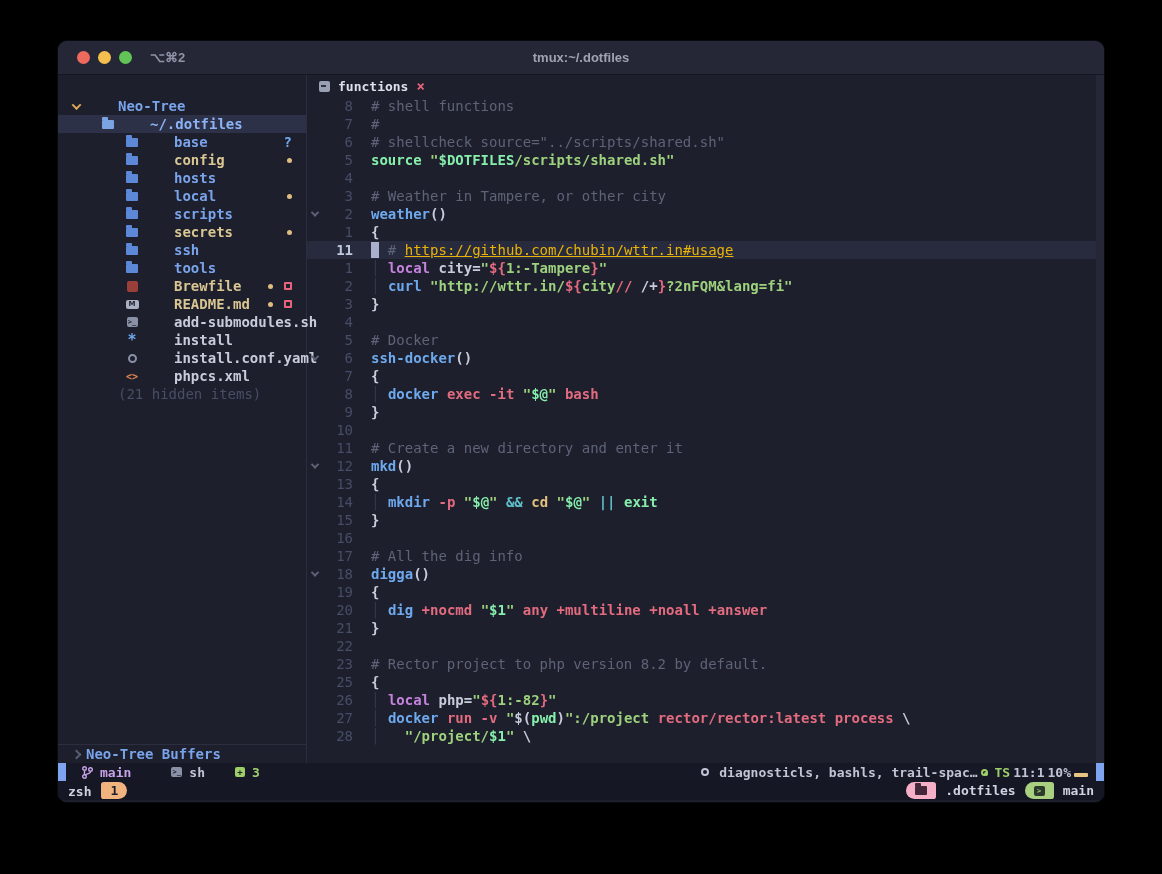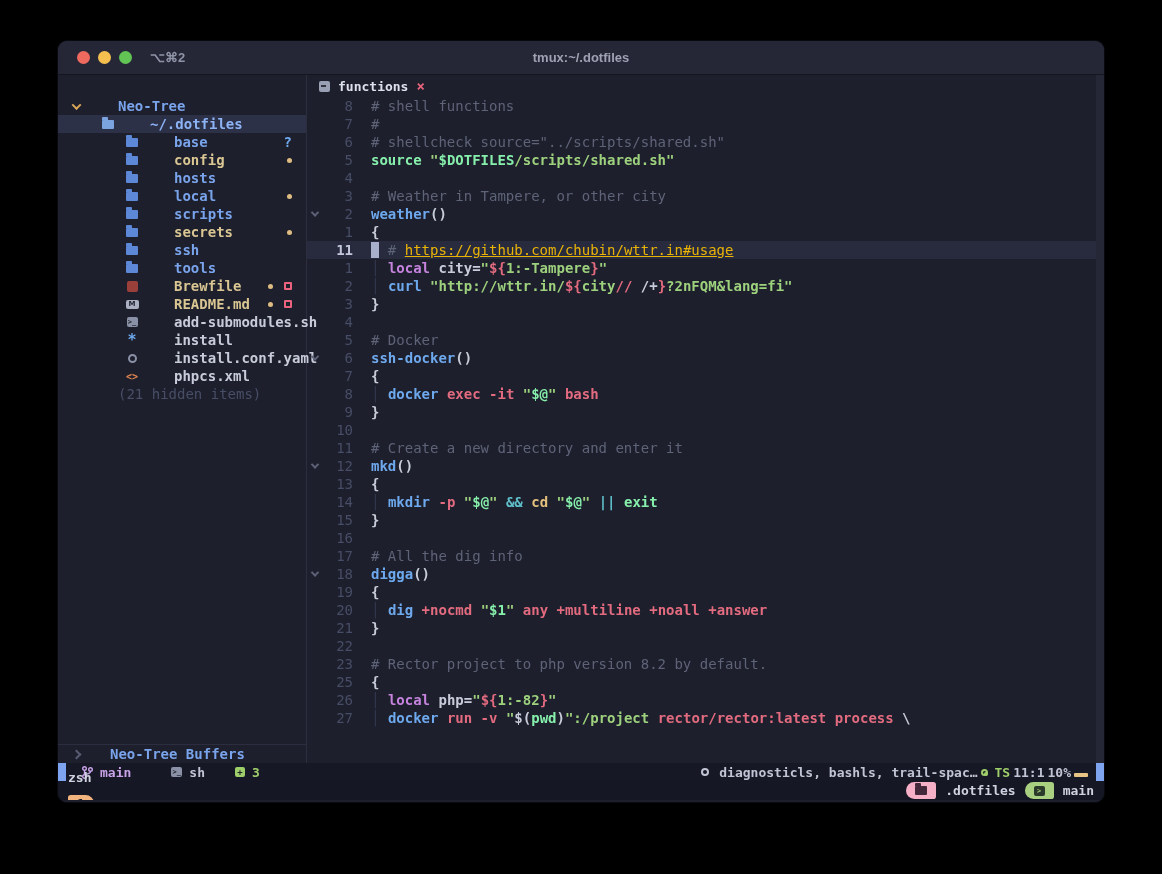--- a/index.html
+++ b/index.html
@@ -39,21 +39,21 @@
   .nt-title-label { color:#79a3ea; }
   .lbl-dir { color:#79a3ea; }
   .lbl-modified { color:#d9c692; }
   .lbl-file { color:#c8ccda; }
   .nt-row.selected { background:#2c3148; }
   .nt-row.selected .nt-label { color:#8db3f5; }
   .nt-hidden { color:#484e66; font-weight:normal; }
   .nt-spacer { flex:1 1 auto; }
   .nt-sep { height:1px; background:#2c2e3f; margin:0; }
   .nt-buffers { height:18px; display:flex; align-items:center; padding-left:8px;
-    font-size:14px; font-weight:bold; color:#79a3ea;gap:24px; }
+    font-size:14px; font-weight:bold; color:#79a3ea; }
   .nt-buffers .iconcell{ width:20px; display:flex; align-items:center; justify-content:center; }
 
   .badges { position:absolute; right:14px; display:flex; gap:11px; align-items:center; }
   .badge-dot { width:5px; height:5px; border-radius:50%; background:#dfbd82; }
   .badge-square { width:8px; height:8px; border:2px solid #e8647c; border-radius:1px; }
   .badge-question { color:#6ea9ee; font-weight:bold; font-size:14px; }
 
   
   .chev { width:7px; height:7px; border-right:2px solid #d8a657; border-bottom:2px solid #d8a657;
     display:inline-block; }
@@ -127,21 +127,21 @@
   .sl-spacer { flex:1 1 auto; }
   .sl-right { display:flex; align-items:center; gap:3px; margin-right:8px; font-weight:bold; }
   .sl-lsp { display:flex; align-items:center; gap:10px; }
   .sl-ts { display:flex; align-items:center; gap:7px; color:#9ece6a; }
   .cmd-underscore { width:14px; height:4px; background:#e8c584; border-radius:1px; margin-top:6px; }
   .scroll-block { width:8px; height:18px; background:#7ea4f0; }
 
   
   .tmuxbar { height:19px; flex:0 0 19px; background:#161724; display:flex; align-items:center;
     font-size:13px; color:#cfd2e0; font-weight:bold; }
-  .tm-left { display:flex; align-items:flex-start; gap:10px; margin-left:10px;flex-direction:column; }
+  .tm-left { display:flex; align-items:flex-end; gap:10px; margin-left:10px; }
   .pill { height:17px; display:flex; align-items:center; padding:0 9px; color:#1d1f2c; font-weight:bold; }
   .pill.peach { background:#f2b47e; border-radius:3px 9px 9px 3px; }
   .pill.pink { background:#f5b0c8; border-radius:9px 3px 3px 9px; }
   .pill.green { background:#a8d080; border-radius:9px 3px 3px 9px; }
   .tm-right { margin-left:auto; display:flex; align-items:center; gap:9px; margin-right:10px; }
   .tmux-pad { flex:1 1 auto; background:#1d1f2c; }
 
   svg { display:block; }
 </style>
 </head>
@@ -346,20 +346,21 @@
           <div class="code-row"><span class="fold-col"></span><span class="ln">17</span><span class="code-text"><span class="tok-comment"># All the dig info</span></span></div>
           <div class="code-row"><span class="fold-col"><span class="fchev"></span></span><span class="ln">18</span><span class="code-text"><span class="tok-fn">digga</span><span class="tok-fg">()</span></span></div>
           <div class="code-row"><span class="fold-col"></span><span class="ln">19</span><span class="code-text"><span class="tok-fg">{</span></span></div>
           <div class="code-row"><span class="fold-col"></span><span class="ln">20</span><span class="code-text"><span class="tok-guide">│</span><span class="tok-fg"> </span><span class="tok-cmd">dig</span><span class="tok-arg"> +nocmd</span><span class="tok-fg"> </span><span class="tok-str">"</span><span class="tok-orange">$1</span><span class="tok-str">"</span><span class="tok-arg"> any +multiline +noall +answer</span></span></div>
           <div class="code-row"><span class="fold-col"></span><span class="ln">21</span><span class="code-text"><span class="tok-fg">}</span></span></div>
           <div class="code-row"><span class="fold-col"></span><span class="ln">22</span><span class="code-text"></span></div>
           <div class="code-row"><span class="fold-col"></span><span class="ln">23</span><span class="code-text"><span class="tok-comment"># Rector project to php version 8.2 by default.</span></span></div>
           <div class="code-row"><span class="fold-col"></span><span class="ln">25</span><span class="code-text"><span class="tok-fg">{</span></span></div>
           <div class="code-row"><span class="fold-col"></span><span class="ln">26</span><span class="code-text"><span class="tok-guide">│</span><span class="tok-fg"> </span><span class="tok-kw">local</span><span class="tok-fg"> php=</span><span class="tok-str">"</span><span class="tok-punc">${</span><span class="tok-str">1:-82</span><span class="tok-punc">}</span><span class="tok-str">"</span></span></div>
           <div class="code-row"><span class="fold-col"></span><span class="ln">27</span><span class="code-text"><span class="tok-guide">│</span><span class="tok-fg"> </span><span class="tok-cmd">docker</span><span class="tok-arg"> run -v</span><span class="tok-fg"> </span><span class="tok-str">"</span><span class="tok-fg">$(</span><span class="tok-orange">pwd</span><span class="tok-fg">)</span><span class="tok-str">":/project</span><span class="tok-arg"> rector/rector:latest process</span><span class="tok-fg"> \</span></span></div>
+          <div class="code-row"><span class="fold-col"></span><span class="ln">28</span><span class="code-text"><span class="tok-guide">│</span><span class="tok-fg">   </span><span class="tok-str">"/project/</span><span class="tok-orange">$1</span><span class="tok-str">"</span><span class="tok-fg"> \</span></span></div>
         </div>
     </div>
 
     <div class="right-strip"></div>
   </div>
 
   <div class="statusline">
     <div class="mode-block"></div>
     <div class="sl-left">
       <span class="sl-branch">

